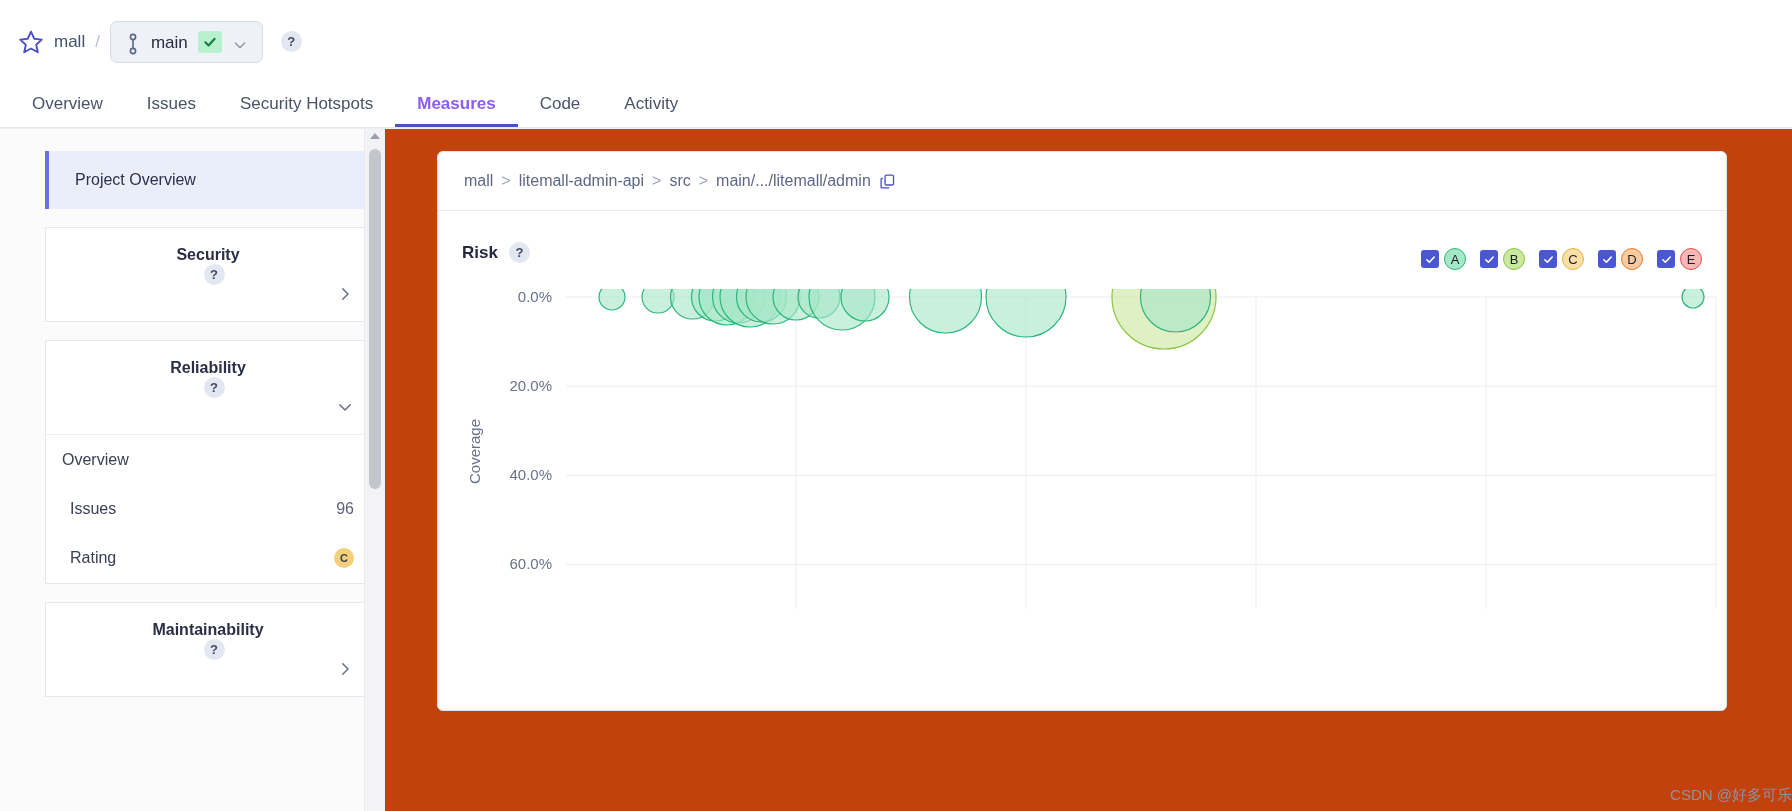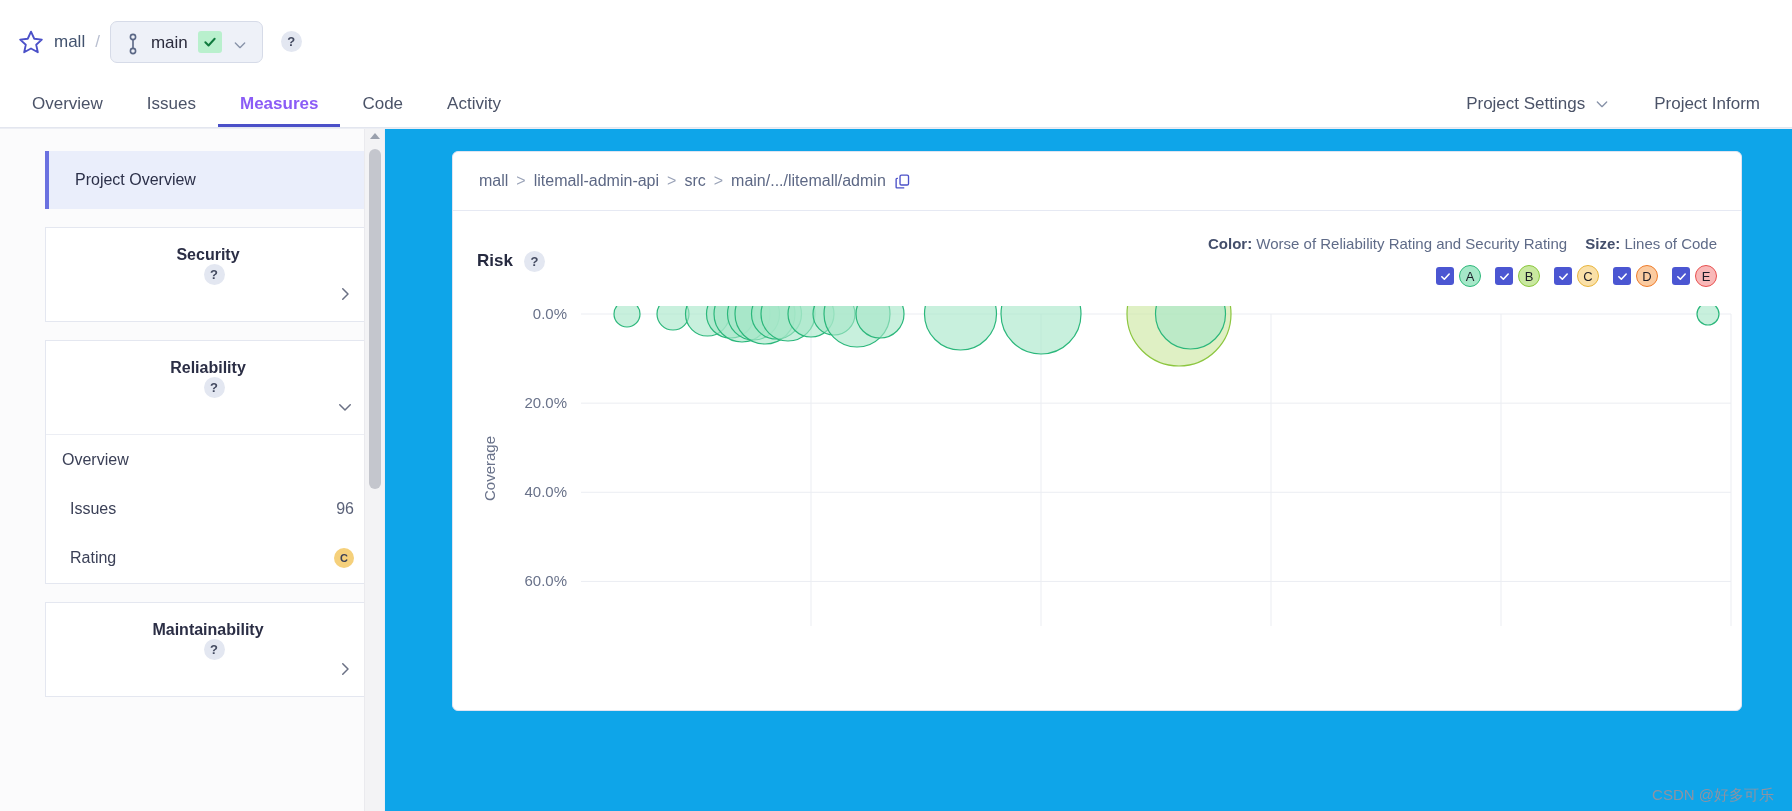--- a/index.html
+++ b/index.html
@@ -64,23 +64,22 @@
     white-space: nowrap;
     border-bottom: 3px solid transparent;
   }
   .nav-item.active { color: #8b5cf6; font-weight: bold; border-bottom-color: #4b50c8; }
   .nav-item .chev { margin-left: 9px; }
 
   
   .page {
     display: flex;
     height: calc(811px - 83px - 45px);
-    background: #0ea5e9;
+    background: #c2410c;
     border-top: 1px solid #eceef4;
-    gap: 15px;
   }
 
   
   .sidebar-wrap {
     width: 385px; flex: 0 0 385px;
     position: relative;
     padding: 22px 0 0 45px;
     background: #fbfbfc;
     border-right: 1px solid #eceef4;
     overflow: hidden;
@@ -199,21 +198,21 @@
     width: 22px; height: 22px; border-radius: 50%;
     font-size: 13px; color: #1d1d28;
     display: flex; align-items: center; justify-content: center;
   }
   .zoom-line { text-align: right; margin-top: 9px; font-size: 15px; color: #5f6b88; }
   .zoom-line b { color: #434e6b; }
 
   
   .plot { position: relative; height: 330px; margin: 19px 0 0 0; }
   .watermark {
-    position: absolute; right: 18px; bottom: 6px;
+    position: absolute; right: 0; bottom: 6px;
     font-size: 15px; color: #8d93a3;
   }
 </style>
 </head>
 <body>
 
 <div class="topbar">
   <span class="star-icon">
     <svg viewBox="0 0 24 24" fill="none" stroke="currentColor" stroke-width="1.7" stroke-linejoin="round">
       <polygon points="12,2.5 15,9 22,9.8 16.8,14.5 18.3,21.5 12,18 5.7,21.5 7.2,14.5 2,9.8 9,9"></polygon>
@@ -247,42 +246,32 @@
 </div>
 
 <div class="navbar">
   <div class="nav-left">
     <div class="nav-item">
         <span>Overview</span>
       </div>
     <div class="nav-item">
         <span>Issues</span>
       </div>
+    <div class="nav-item">
+        <span>Security Hotspots</span>
+      </div>
     <div class="nav-item active">
         <span>Measures</span>
       </div>
     <div class="nav-item">
         <span>Code</span>
       </div>
     <div class="nav-item">
         <span>Activity</span>
       </div>
-  </div>
-  <div class="nav-right">
-    <div class="nav-item">
-      <span>Project Settings</span>
-      <span class="chev">
-        <svg viewBox="0 0 24 24" fill="none" stroke="currentColor" stroke-width="2" stroke-linecap="round" stroke-linejoin="round">
-            <polyline points="5,9 12,16 19,9"></polyline>
-          </svg>
-      </span>
-    </div>
-    <div class="nav-item">
-      <span>Project Inform</span>
-    </div>
   </div>
 </div>
 
 <div class="page">
 
   <div class="sidebar-wrap">
     <div class="sidebar">
 
       <div class="side-overview">
         <span>Project Overview</span>
@@ -363,26 +352,20 @@
         </span>
       </div>
       <div class="card-div"></div>
 
       <div class="chart-head">
         <div class="risk-title">
           <span>Risk</span>
           <span class="help-badge">?</span>
         </div>
         <div class="legend">
-          <div class="legend-line">
-            <b>Color:</b>
-            <span>Worse of Reliability Rating and Security Rating</span>
-            <b class="legend-gap">Size:</b>
-            <span>Lines of Code</span>
-          </div>
           <div class="rating-filters" id="rating-filters">
               <div class="rf">
                 <span class="cbox">
                   <svg viewBox="0 0 24 24" fill="none" stroke="currentColor" stroke-width="3.5" stroke-linecap="round" stroke-linejoin="round">
                     <polyline points="4,12.5 9.5,18 20,6.5"></polyline>
                   </svg>
                 </span>
                 <span class="rbubble" style="background: rgb(165, 232, 200); border: 1.5px solid rgb(44, 184, 122);">A</span>
               </div>
               <div class="rf">

